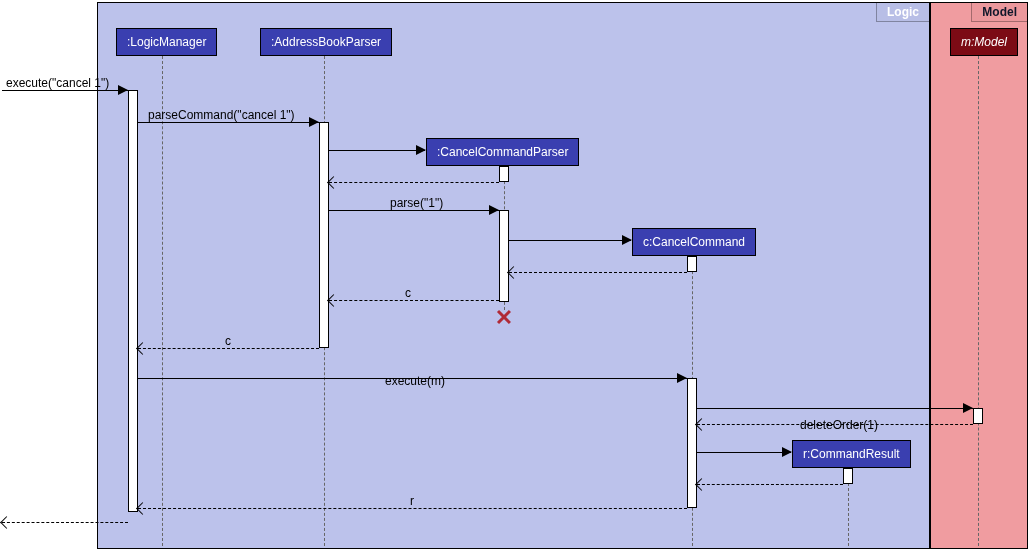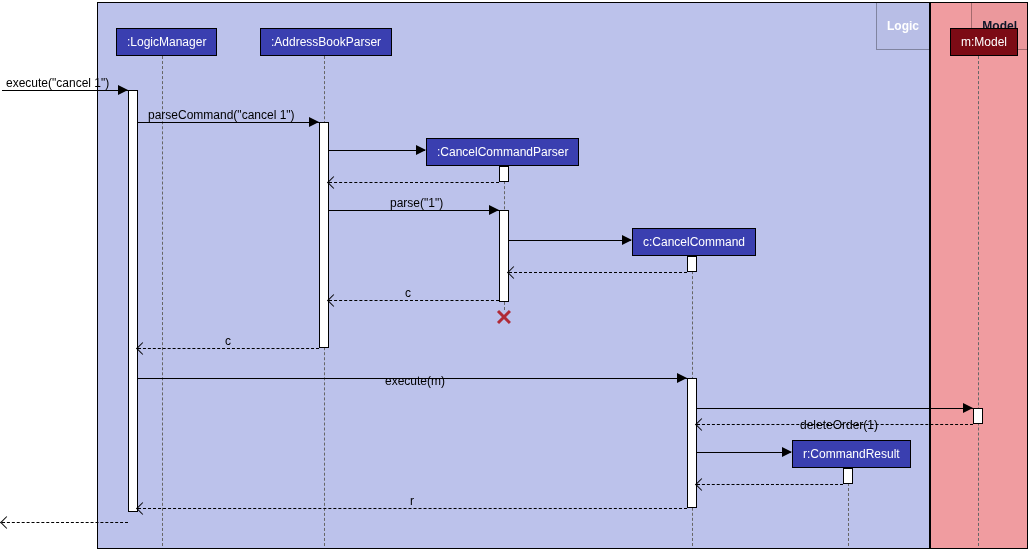--- a/index.html
+++ b/index.html
@@ -15,21 +15,21 @@
   }
   .frame {
     position: absolute;
     border: 1px solid #000;
     box-sizing: border-box;
   }
   .frame-title {
     position: absolute;
     top: 0;
     right: 0;
-    padding: 16px 10px;
+    padding: 2px 10px;
     color: #fff;
     font-size: 12px;
     font-weight: bold;
     background: rgba(0,0,0,0.02);
     border-left: 1px solid rgba(0,0,0,0.3);
     border-bottom: 1px solid rgba(0,0,0,0.3);
   }
   .logic-frame {
     left: 97px;
     top: 2px;
@@ -53,20 +53,21 @@
     background: #3a3fb0;
     color: #fff;
     padding: 6px 10px;
     border: 1px solid #000;
     font-size: 12px;
     z-index: 5;
     white-space: nowrap;
   }
   .model-head {
     background: #7c0b15;
+    font-style: italic;
   }
   .lifeline {
     position: absolute;
     width: 0;
     border-left: 1px dashed #666;
     z-index: 3;
   }
   .activation {
     position: absolute;
     width: 10px;

